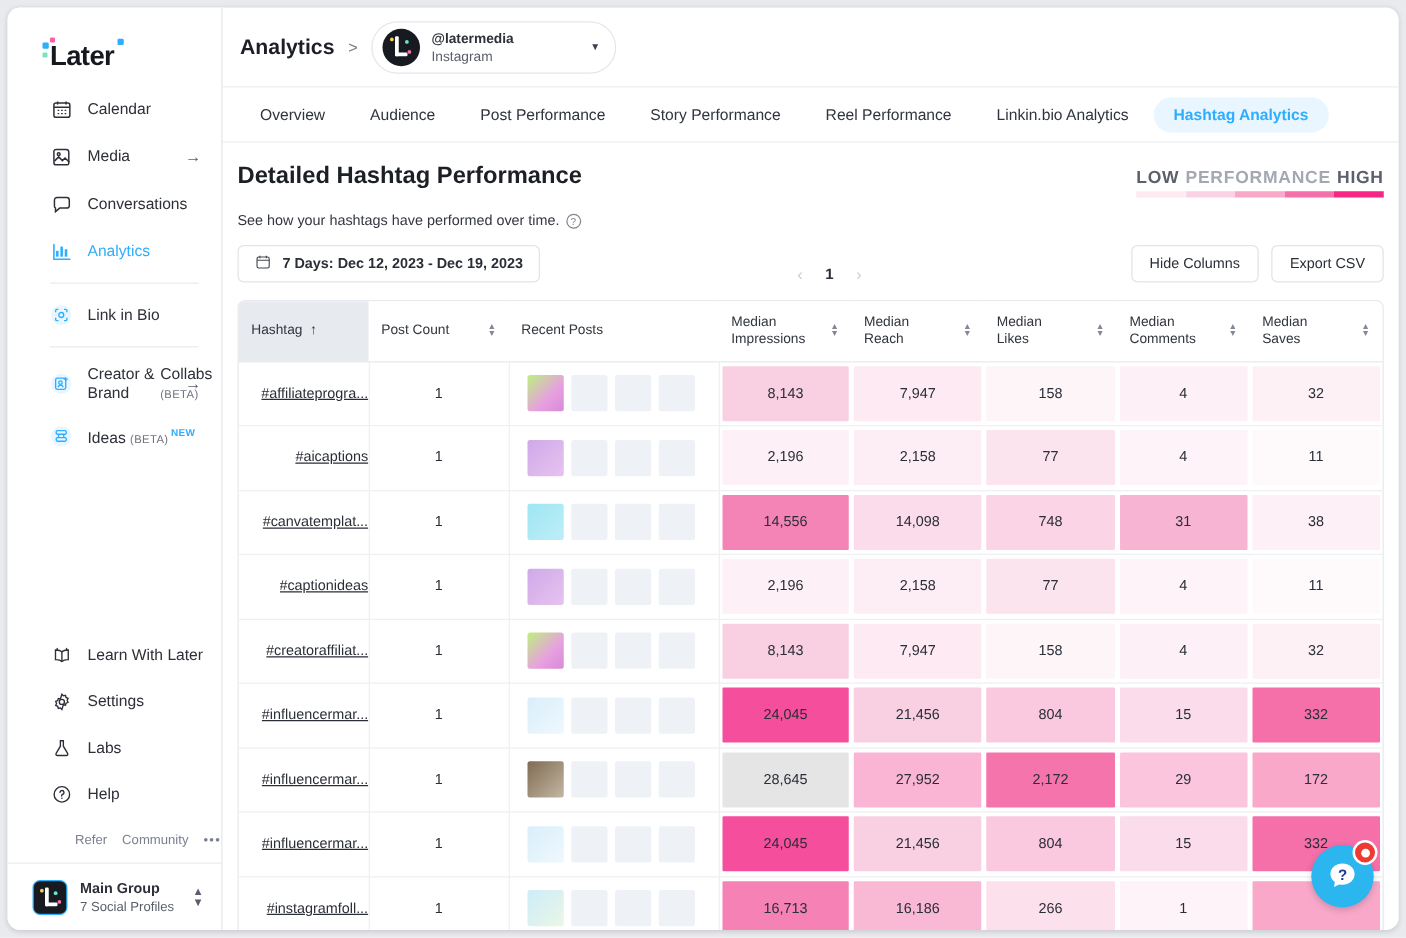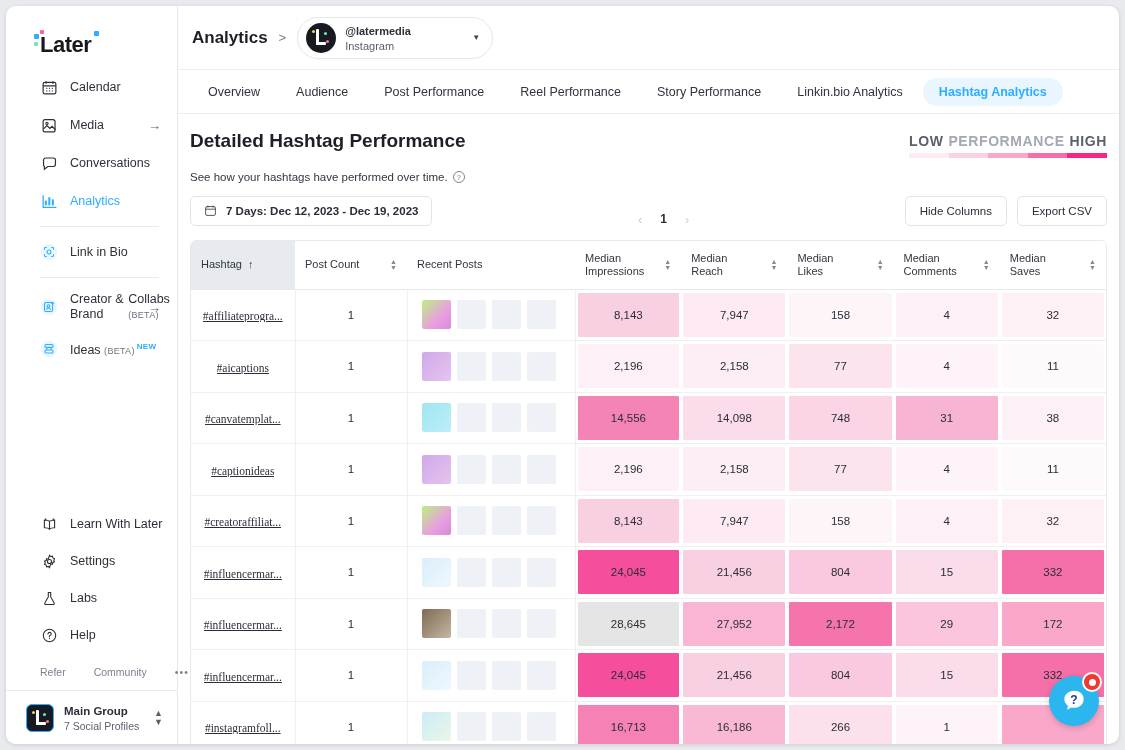--- a/index.html
+++ b/index.html
@@ -65,22 +65,22 @@
   .newbadge{
     font-size:8px; color:#2daeff; font-weight:bold;
     vertical-align:super; letter-spacing:.3px; margin-left:2px;
   }
   .nav-multiline{ display:flex; flex-direction:row; line-height:14px;}
 
   .bottom-nav{ position:absolute; left:0; bottom:62px; width:100%; }
   .bottom-nav .nav-item + .nav-item{ margin-top:7px; }
   .refer-row{
     display:flex; align-items:center;
-    padding-left:34px; margin-top:12px; height:20px;
-    gap:28px;
+    padding-left:54px; margin-top:12px; height:20px;
+    gap:12px;
   }
   .refer-row span{ font-size:10.5px; color:#7b8090; }
   .refer-dots{ margin-left:auto; margin-right:16px; color:#7b8090; font-size:12px; letter-spacing:1px;}
 
   .account-box{
     position:absolute; left:0; bottom:0; width:100%;
     border-top:1px solid #e9ebef;
     height:54px; display:flex; align-items:center;
     padding:0 14px 0 20px; cursor:pointer;
   }
@@ -184,21 +184,21 @@
   th.c-post{ width:112px; }
   th.c-recent{ width:168px; }
   th.c-metric{ width:auto; }
   .th-inner{ display:flex; align-items:center; gap:6px;}
   .th-label{ line-height:13px;}
   .sort-ic{ margin-left:auto; display:flex; flex-direction:column; color:#838896; font-size:7px; line-height:6px;}
   .sort-up{ color:#31353e; font-size:11px; line-height:11px;}
 
   tbody tr{ height:51.5px; }
   tbody td{ border-bottom:1px solid #eef0f3; padding:0; vertical-align:middle;}
-  td.hashtag{ text-align:center; border-right:1px solid #eef0f3;font-family:Liberation Serif, serif;}
+  td.hashtag{ text-align:right; border-right:1px solid #eef0f3;}
   td.hashtag a{
     font-size:11.5px; color:#2a2e37; text-decoration:underline;
     display:inline-block; max-width:92px; overflow:hidden;
     white-space:nowrap; text-overflow:ellipsis; vertical-align:middle;
   }
   td.post{ text-align:center; font-size:11.5px; color:#2a2e37; border-right:1px solid #eef0f3;}
   td.recent{ padding-left:14px; border-right:1px solid #eef0f3;}
   .thumbs{ display:flex; gap:6px;}
   .thumb{ width:29px;height:29px;border-radius:2px;background:#eef1f5;}
   .thumb.filled{ position:relative; overflow:hidden;}
@@ -421,22 +421,22 @@
           <span class="pill-plat">Instagram</span>
         </span>
         <span class="pill-caret">▼</span>
       </div>
     </div>
 
     <div class="tabs">
       <div class="tab">Overview</div>
       <div class="tab">Audience</div>
       <div class="tab">Post Performance</div>
+      <div class="tab">Story Performance</div>
       <div class="tab">Reel Performance</div>
-      <div class="tab">Story Performance</div>
       <div class="tab">Linkin.bio Analytics</div>
       <div class="tab active">Hashtag Analytics</div>
     </div>
 
     <div class="content">
 
       <div class="hdr-row">
         <div class="page-title">Detailed Hashtag Performance</div>
         <div class="legend">
           <div class="legend-labels">

